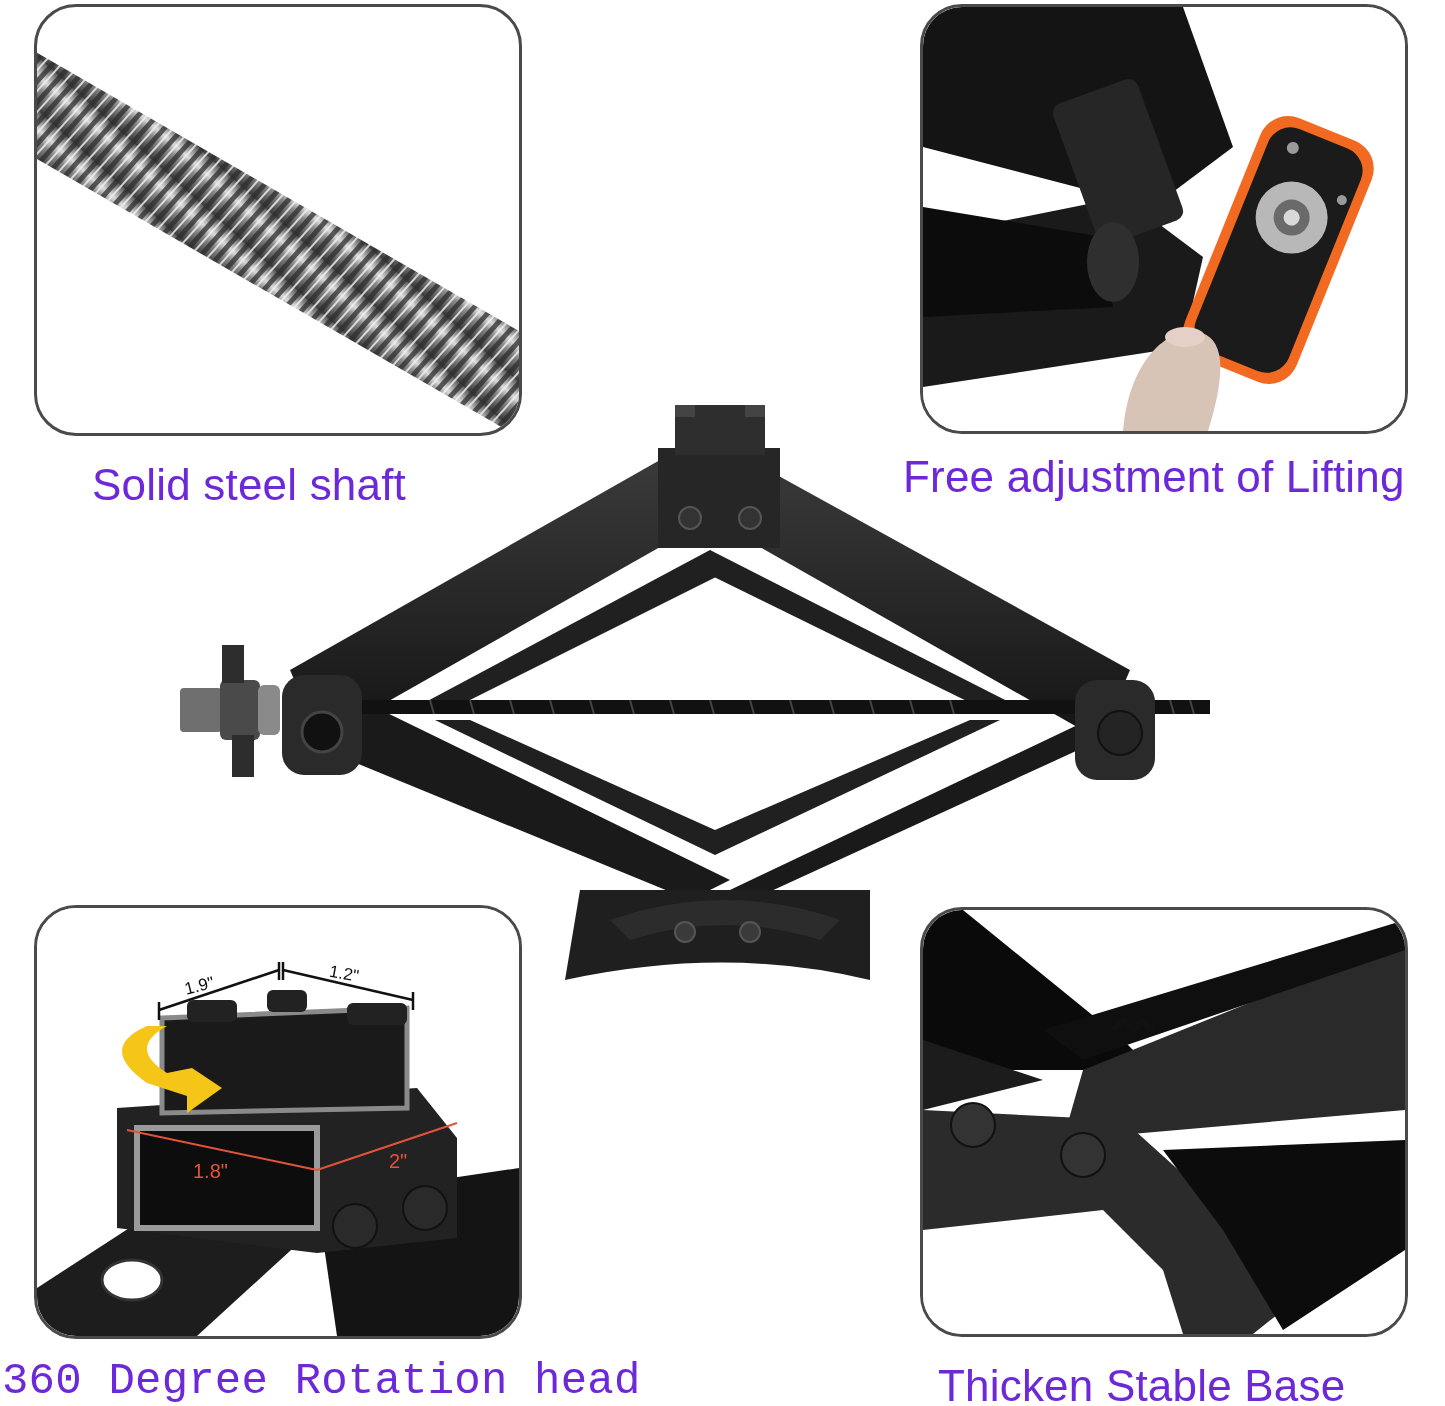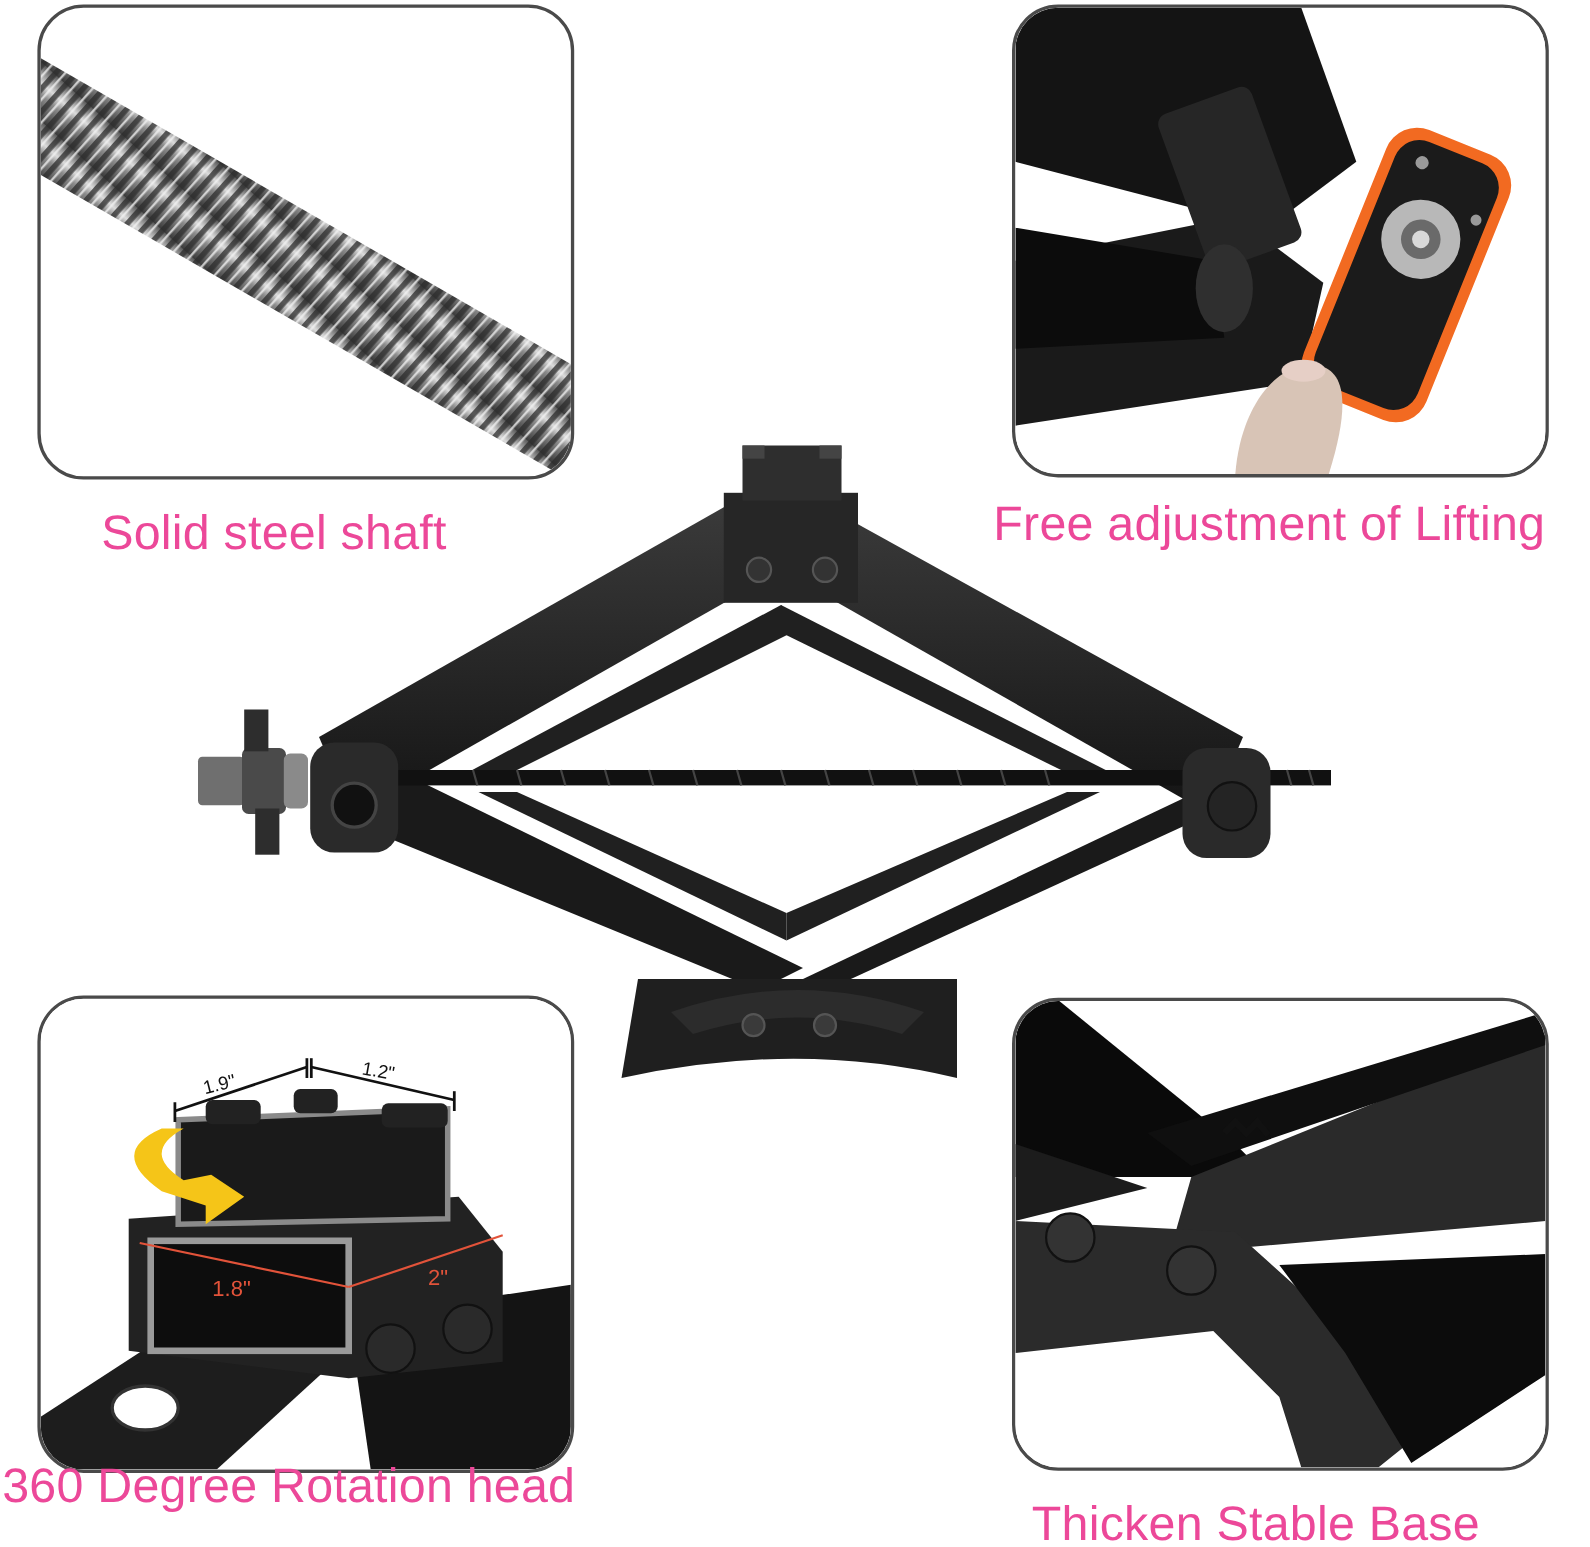--- a/index.html
+++ b/index.html
@@ -1,21 +1,21 @@
 <!DOCTYPE html>
 <html><head>
 <meta charset="utf-8">
 <style>
   html, body { margin:0; padding:0; background:#ffffff; }
   body { width:1445px; height:1406px; position:relative; overflow:hidden;
          font-family:"Liberation Sans", sans-serif; color:#000; }
   .panel { position:absolute; border:3px solid #4a4a4a; border-radius:42px;
            overflow:hidden; background:#fff; box-sizing:border-box; }
   .caption { position:absolute; font-size:44px; line-height:1; white-space:nowrap;
-             color:#ec4899; letter-spacing:0.2px; }
+             color:#6d28d9; letter-spacing:0.2px; }
   svg { display:block; }
   .dim { font-family:"Liberation Sans", sans-serif; }
 </style>
 </head>
 <body>
 
 <div class="panel" style="left:34px; top:4px; width:488px; height:432px;">
   <svg width="482" height="426" viewBox="0 0 482 426">
     <defs>
       <linearGradient id="shaftG" x1="0" y1="0" x2="0" y2="1">
@@ -161,21 +161,21 @@
     <text class="dim" x="148" y="84" font-size="17" fill="#111" transform="rotate(-14 160 80)">1.9"</text>
     <text class="dim" x="292" y="70" font-size="17" fill="#111" transform="rotate(10 300 66)">1.2"</text>
     <g stroke="#e2533a" stroke-width="2" fill="none">
       <line x1="90" y1="222" x2="280" y2="262"></line>
       <line x1="280" y1="262" x2="420" y2="215"></line>
     </g>
     <text class="dim" x="156" y="270" font-size="20" fill="#e2533a">1.8"</text>
     <text class="dim" x="352" y="260" font-size="20" fill="#e2533a">2"</text>
   </svg>
 </div>
-<div class="caption" style="left:2px; top:1329px;">360 Degree Rotation head</div>
+<div class="caption" style="left:2px; top:1359px;font-family:Liberation Mono, monospace;">360 Degree Rotation head</div>
 
 <div class="panel" style="left:920px; top:907px; width:488px; height:430px;">
   <svg width="482" height="424" viewBox="0 0 482 424">
     <rect width="482" height="424" fill="#fff"></rect>
     <polygon points="0,0 40,0 200,130 230,160 0,160" fill="#0a0a0a"></polygon>
     <polygon points="160,160 482,30 482,200 140,230" fill="#2a2a2a"></polygon>
     <polygon points="120,120 482,10 482,40 160,150" fill="#0f0f0f"></polygon>
     <polygon points="0,130 120,170 0,200" fill="#1c1c1c"></polygon>
     <polygon points="0,200 200,210 300,300 360,400 330,424 260,424 240,360 180,300 0,320" fill="#2b2b2b"></polygon>
     <polygon points="240,240 482,230 482,340 360,420 300,320" fill="#0c0c0c"></polygon>

